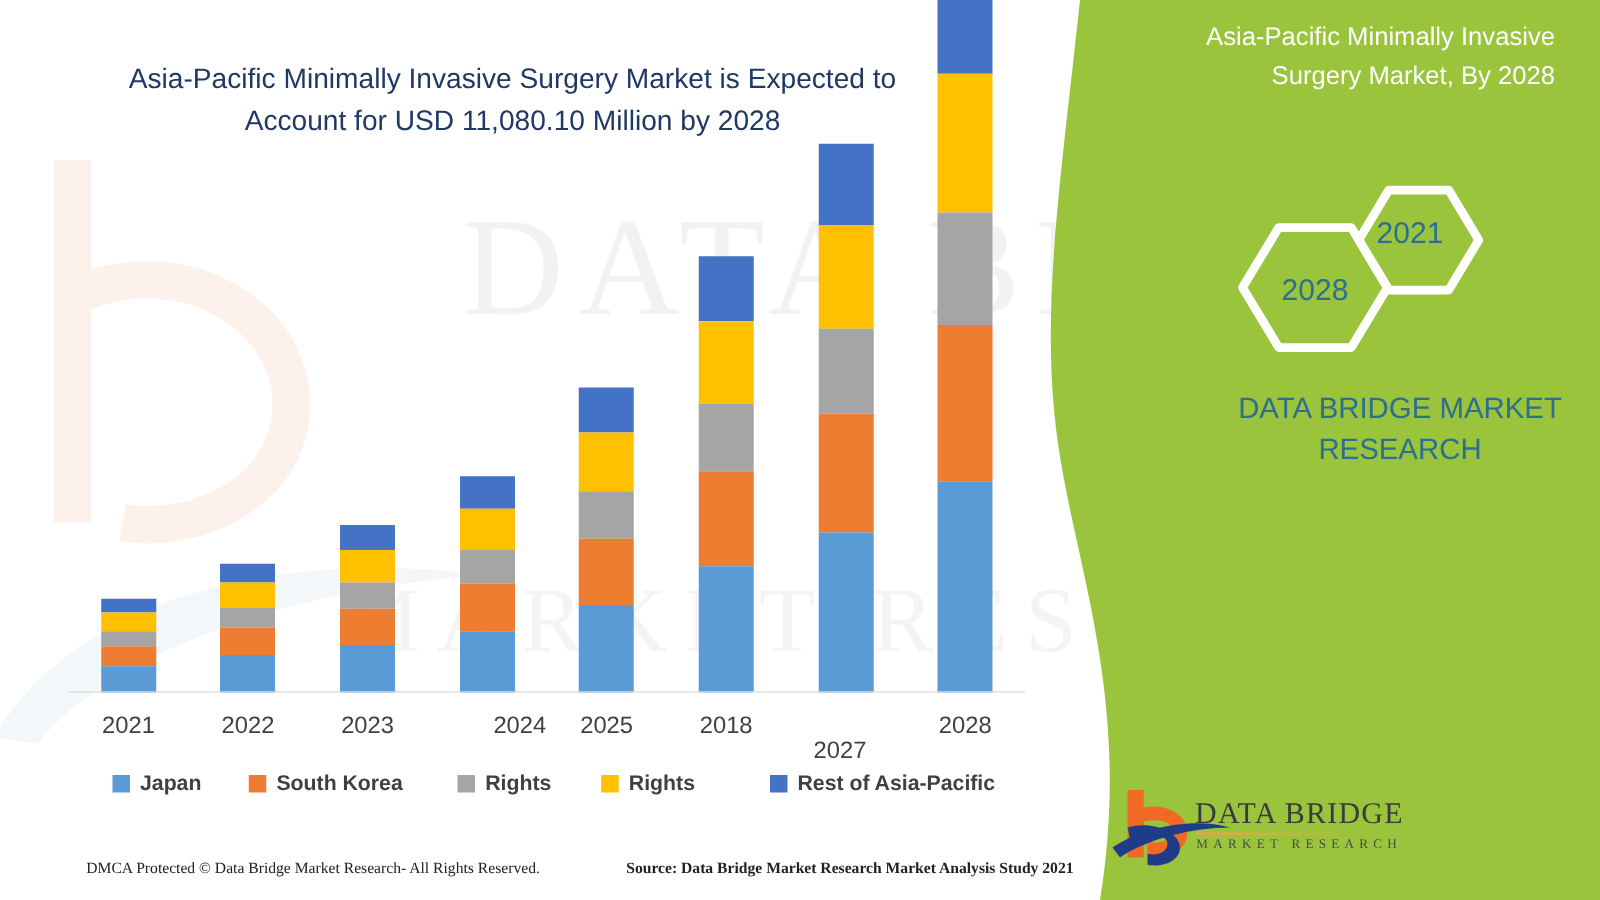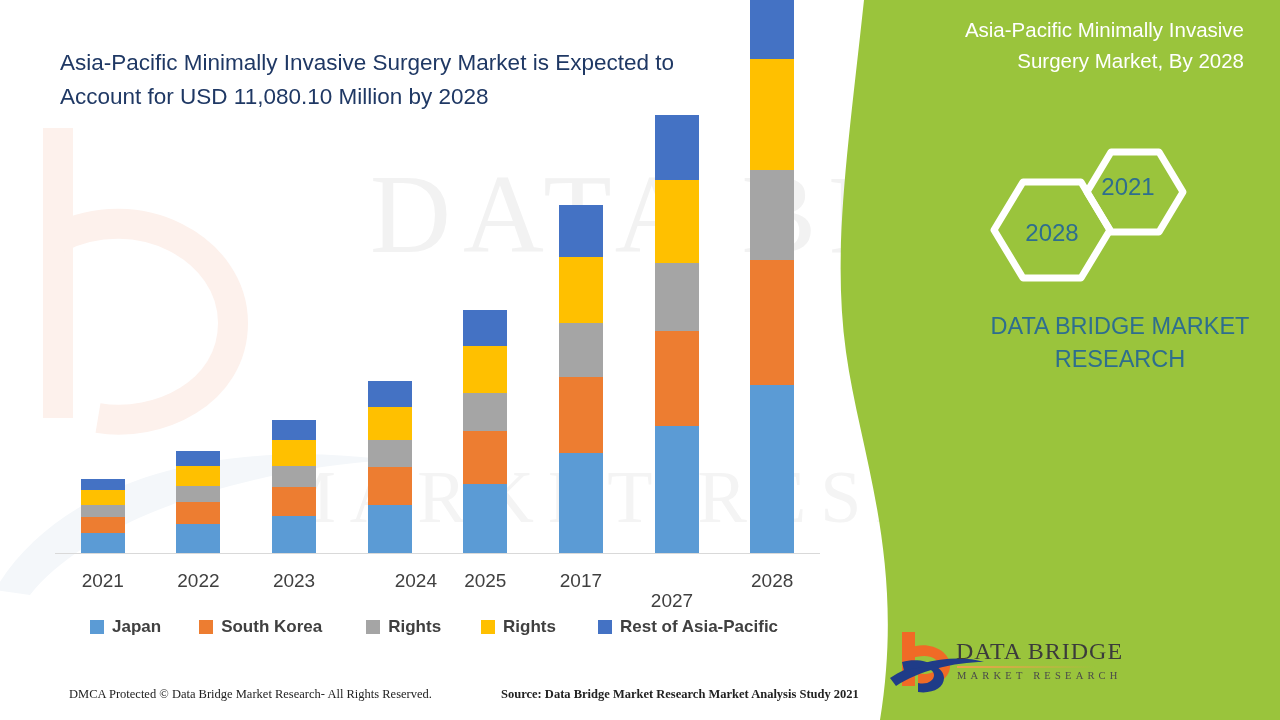--- a/index.html
+++ b/index.html
@@ -57,20 +57,21 @@
     left: 0; top: 0;
     width: 1280px; height: 720px;
     pointer-events: none;
   }
 
   
   #chart-title {
     position: absolute;
     left: 60px; top: 46px;
     width: 700px;
+    text-align: center;
     font-size: 22.5px;
     line-height: 34px;
     color: #1f3864;
     font-family: "Liberation Sans", sans-serif;
   }
 
   #plot {
     position: absolute;
     left: 55px; top: 160px;
     width: 765px; height: 394px;
@@ -281,21 +282,21 @@
       </div>
     </div>
   <div id="axis-line"></div>
 
   <div id="x-labels">
       <div class="x-label" style="left: -0.1875px;">2021</div>
       <div class="x-label" style="left: 95.4375px;">2022</div>
       <div class="x-label" style="left: 191.062px;">2023</div>
       <div class="x-label" style="left: 286px; text-align: right;">2024</div>
       <div class="x-label" style="left: 382.312px;">2025</div>
-      <div class="x-label" style="left: 477.938px;">2017</div>
+      <div class="x-label" style="left: 477.938px;">2018</div>
       <div class="x-label" style="left: 569px; margin-top: 20px;">2027</div>
       <div class="x-label" style="left: 669.188px;">2028</div>
     </div>
 
   <div id="legend">
       <div class="legend-item" style="margin-left: 0px;">
         <span class="legend-swatch" style="background: rgb(91, 155, 213);"></span>
         <span class="legend-label">Japan</span>
       </div>
       <div class="legend-item" style="margin-left: 38px;">
@@ -303,21 +304,21 @@
         <span class="legend-label">South Korea</span>
       </div>
       <div class="legend-item" style="margin-left: 44px;">
         <span class="legend-swatch" style="background: rgb(165, 165, 165);"></span>
         <span class="legend-label">Rights</span>
       </div>
       <div class="legend-item" style="margin-left: 40px;">
         <span class="legend-swatch" style="background: rgb(255, 192, 0);"></span>
         <span class="legend-label">Rights</span>
       </div>
-      <div class="legend-item" style="margin-left: 42px;">
+      <div class="legend-item" style="margin-left: 60px;">
         <span class="legend-swatch" style="background: rgb(68, 114, 196);"></span>
         <span class="legend-label">Rest of Asia-Pacific</span>
       </div>
     </div>
 
   <div class="footer-text" id="footer-dmca">DMCA Protected © Data Bridge Market Research- All Rights Reserved.</div>
   <div class="footer-text" id="footer-source">Source: Data Bridge Market Research Market Analysis Study 2021</div>
 
   <div id="panel-title">Asia-Pacific Minimally Invasive Surgery Market,  By 2028</div>
 

